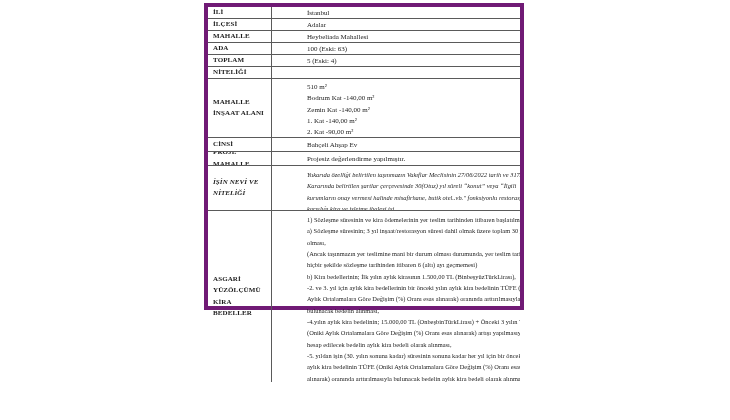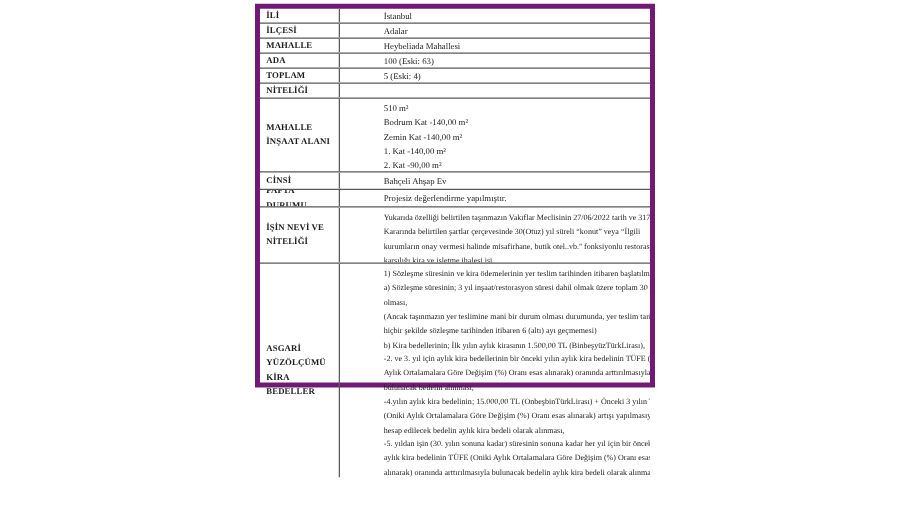--- a/index.html
+++ b/index.html
@@ -19,21 +19,21 @@
     padding-left:5px; padding-right:2px;
     font-weight:bold; font-size:7px; line-height:11.5px; letter-spacing:.1px;
   }
   .vc{
     flex:1; display:flex; flex-direction:column; justify-content:center;
     padding:1px 4px 1px 7px; font-size:7px; overflow:hidden;margin-left:28px;
   }
   .vc.top{ justify-content:space-between; padding-top:3px; }
 
   .h12{ height:12px; } .h14{ height:14px; }
-  .h59{ height:59px; } .h45{ height:45px; } .h171{ height:171px; }
+  .h59{ height:59px; } .h45{ height:45px;font-style:italic; } .h171{ height:171px; }
 
   .mline{ line-height:11.3px; white-space:nowrap; }
   .tline{ font-size:6.4px; line-height:11.35px; white-space:nowrap; letter-spacing:.02px; }
   .single{ white-space:nowrap; }
 </style>
 </head>
 <body>
 
 <div class="doc-table">
 
@@ -93,21 +93,21 @@
   </div>
 
   <div class="row h14">
     <div class="lc">CİNSİ</div>
     <div class="vc">
         <span class="single">Bahçeli Ahşap Ev</span>
       </div>
   </div>
 
   <div class="row h14">
-    <div class="lc">PAFTA DURUMU</div>
+    <div class="lc">PROJE MAHALLE</div>
     <div class="vc">
         <span class="single">Projesiz değerlendirme yapılmıştır.</span>
       </div>
   </div>
 
 
   <div class="row h45">
     <div class="lc">
       <div>İŞİN NEVİ VE</div>
       <div>NİTELİĞİ</div>

